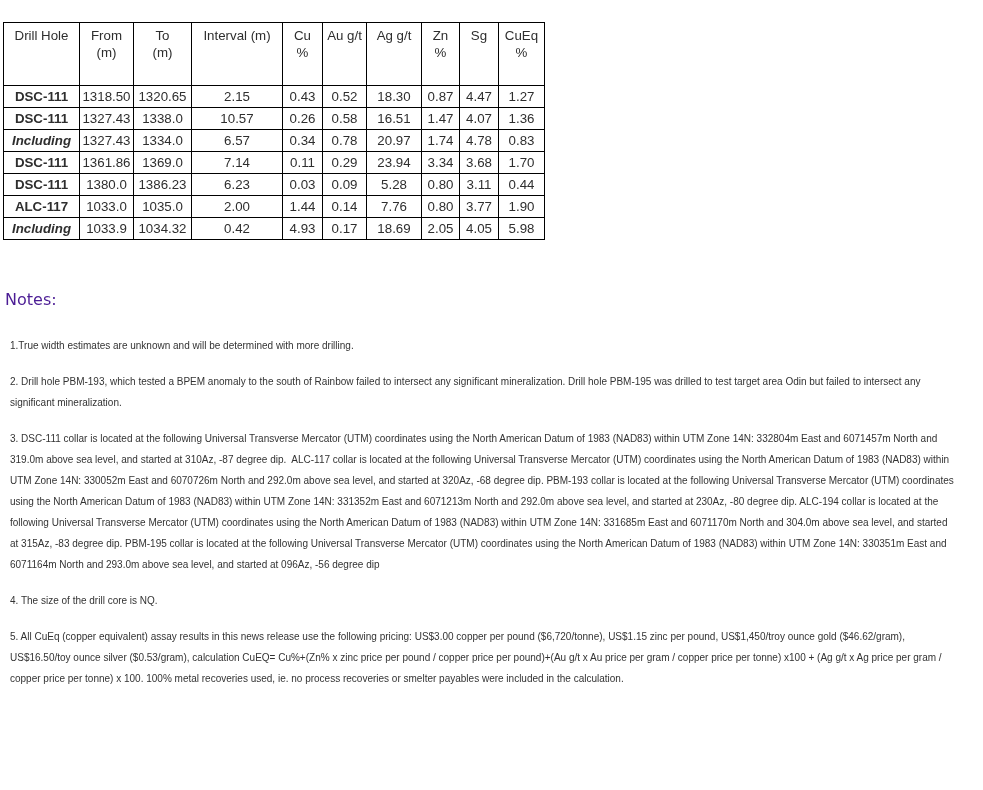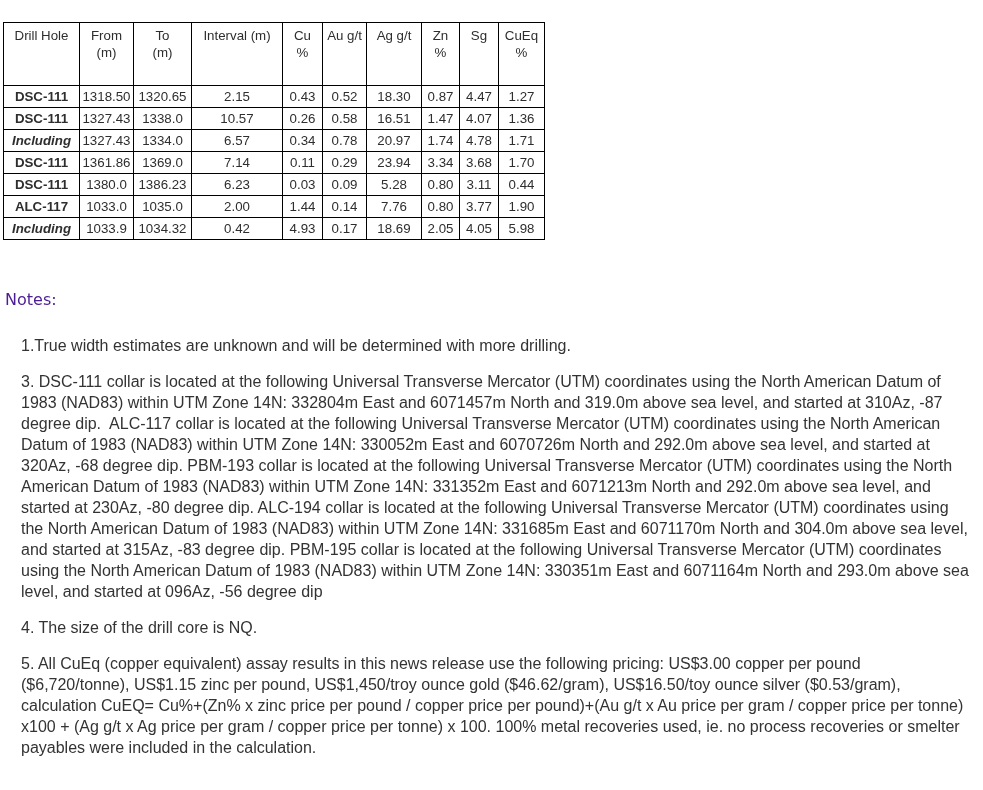--- a/index.html
+++ b/index.html
@@ -69,24 +69,24 @@
   .notes-heading{
     font-family:"DejaVu Sans",sans-serif;
     font-size:16px;
     font-weight:normal;
     color:#4c1d95;
     margin:50px 0 0 2px;
     line-height:19px;
   }
   .notes-body{margin-top:26px;}
   .note{
-    font-size:16px;
+    font-size:10px;
     line-height:21px;
     max-width:948px;
-    margin:0 0 15px 18px;
+    margin:0 0 15px 7px;
     white-space:pre-wrap;
     color:var(--text);
   }
 </style>
 </head>
 <body>
 
 <div class="page">
 
 
@@ -145,21 +145,21 @@
         <tr>
           <td class="hole inc">Including</td>
           <td>1327.43</td>
           <td>1334.0</td>
           <td>6.57</td>
           <td>0.34</td>
           <td>0.78</td>
           <td>20.97</td>
           <td>1.74</td>
           <td>4.78</td>
-          <td>1.71</td>
+          <td>0.83</td>
         </tr>
         <tr>
           <td class="hole">DSC-111</td>
           <td>1361.86</td>
           <td>1369.0</td>
           <td>7.14</td>
           <td>0.11</td>
           <td>0.29</td>
           <td>23.94</td>
           <td>3.34</td>
@@ -202,18 +202,19 @@
           <td>4.05</td>
           <td>5.98</td>
         </tr>
       </tbody>
   </table>
 
   <div class="notes-heading">Notes:</div>
 
   <div class="notes-body">
     <p class="note">1.True width estimates are unknown and will be determined with more drilling.</p>
+    <p class="note">2. Drill hole PBM-193, which tested a BPEM anomaly to the south of Rainbow failed to intersect any significant mineralization. Drill hole PBM-195 was drilled to test target area Odin but failed to intersect any significant mineralization.</p>
     <p class="note">3. DSC-111 collar is located at the following Universal Transverse Mercator (UTM) coordinates using the North American Datum of 1983 (NAD83) within UTM Zone 14N: 332804m East and 6071457m North and 319.0m above sea level, and started at 310Az, -87 degree dip.  ALC-117 collar is located at the following Universal Transverse Mercator (UTM) coordinates using the North American Datum of 1983 (NAD83) within UTM Zone 14N: 330052m East and 6070726m North and 292.0m above sea level, and started at 320Az, -68 degree dip. PBM-193 collar is located at the following Universal Transverse Mercator (UTM) coordinates using the North American Datum of 1983 (NAD83) within UTM Zone 14N: 331352m East and 6071213m North and 292.0m above sea level, and started at 230Az, -80 degree dip. ALC-194 collar is located at the following Universal Transverse Mercator (UTM) coordinates using the North American Datum of 1983 (NAD83) within UTM Zone 14N: 331685m East and 6071170m North and 304.0m above sea level, and started at 315Az, -83 degree dip. PBM-195 collar is located at the following Universal Transverse Mercator (UTM) coordinates using the North American Datum of 1983 (NAD83) within UTM Zone 14N: 330351m East and 6071164m North and 293.0m above sea level, and started at 096Az, -56 degree dip</p>
     <p class="note">4. The size of the drill core is NQ.</p>
     <p class="note">5. All CuEq (copper equivalent) assay results in this news release use the following pricing: US$3.00 copper per pound ($6,720/tonne), US$1.15 zinc per pound, US$1,450/troy ounce gold ($46.62/gram), US$16.50/toy ounce silver ($0.53/gram), calculation CuEQ= Cu%+(Zn% x zinc price per pound / copper price per pound)+(Au g/t x Au price per gram / copper price per tonne) x100 + (Ag g/t x Ag price per gram / copper price per tonne) x 100. 100% metal recoveries used, ie. no process recoveries or smelter payables were included in the calculation.</p>
   </div>
 
 </div>
 
 </body></html>

